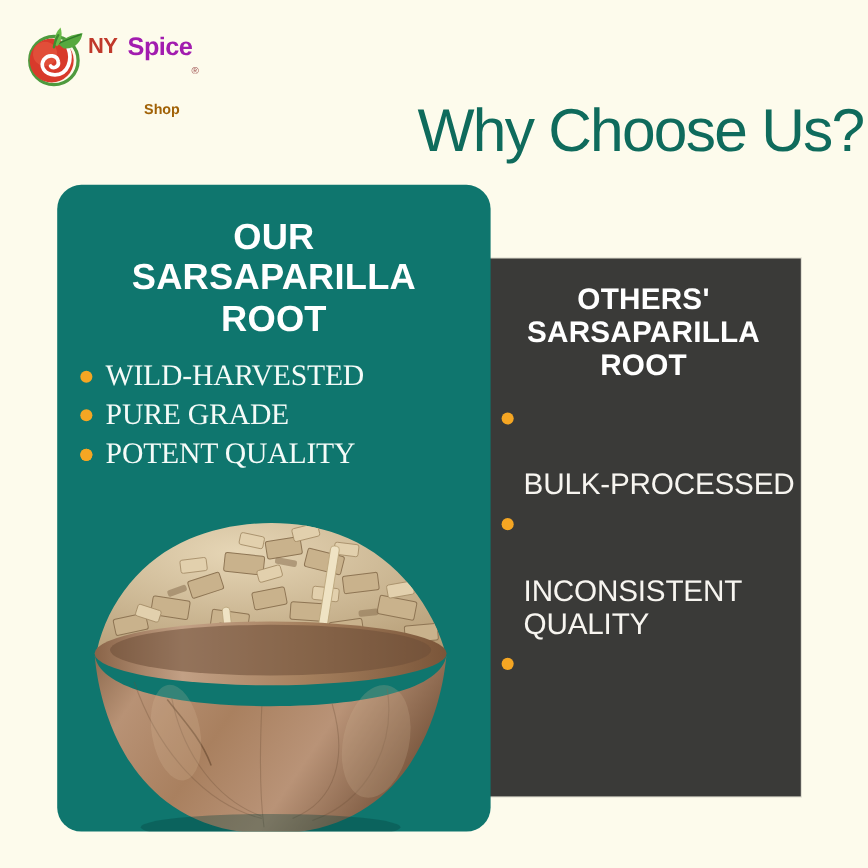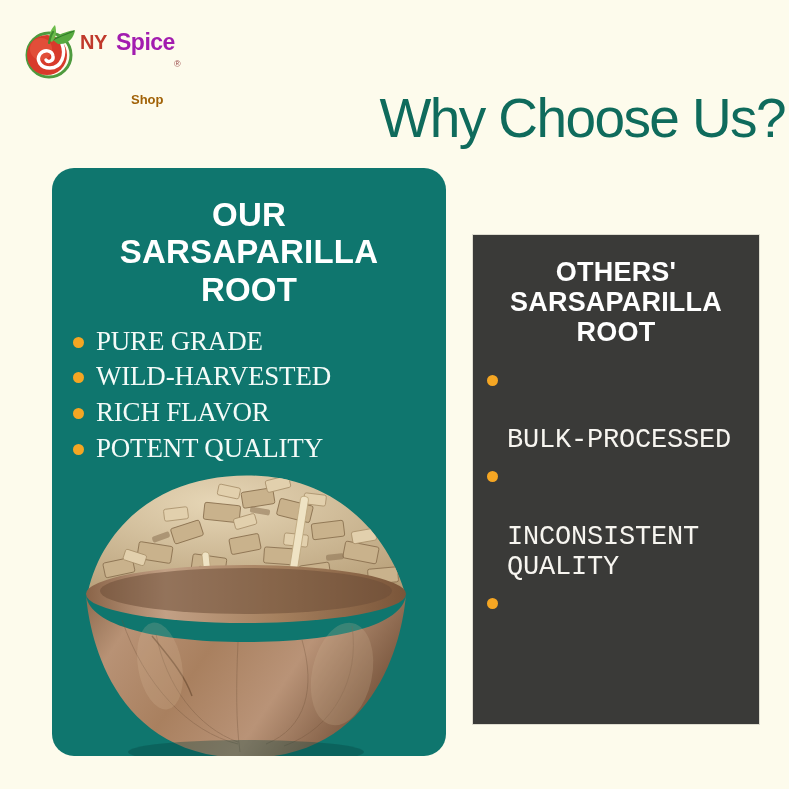--- a/index.html
+++ b/index.html
@@ -91,21 +91,21 @@
     font-size: 55px;
     font-weight: normal;
     color: #0f6b5c;
     letter-spacing: -1.6px;
     font-family: "Liberation Sans", sans-serif;
   }
 
   
   #others-card {
     position: absolute;
-    left: 473px;
+    left: 442px;
     top: 235px;
     width: 286px;
     height: 489px;
     background: #3a3a38;
     box-shadow: 0 0 0 1px rgba(0,0,0,0.12);
     overflow: hidden;
   }
   #others-title {
     margin-top: 22px;
     text-align: center;
@@ -119,21 +119,21 @@
   }
   #others-list {
     margin: 16px 0 0 8px;
     padding: 0;
     list-style: none;
   }
   #others-list li {
     position: relative;
     padding-left: 26px;
     color: #f7f5f0;
-    font-family: Liberation Mono, monospace;
+    font-family: Liberation Sans, sans-serif;
     font-size: 27px;
     line-height: 1.14;
     margin-bottom: 4px;
     letter-spacing: -0.2px;
     white-space: pre-line;
   }
   #others-list li .dot {
     position: absolute;
     left: 6px;
     top: 11px;
@@ -254,29 +254,28 @@
     </ul>
   </div>
 
   <div id="our-card">
     <div id="our-title">OUR
 SARSAPARILLA
 ROOT</div>
     <ul id="our-list">
       <li>
         <span class="dot"></span>
+        <span>WILD-HARVESTED</span>
+      </li>
+      <li>
+        <span class="dot"></span>
         <span>PURE GRADE</span>
       </li>
       <li>
         <span class="dot"></span>
-        <span>WILD-HARVESTED</span>
-      </li>
-      <li>
-        <span class="dot"></span>
-        <span>RICH FLAVOR</span>
       </li>
       <li>
         <span class="dot"></span>
         <span>POTENT QUALITY</span>
       </li>
     </ul>
 
     <svg id="bowl-image" viewBox="0 0 394 300" preserveAspectRatio="xMidYMax meet">
       <defs>
         <linearGradient id="bowlWood" x1="0" y1="0" x2="1" y2="0.35">

